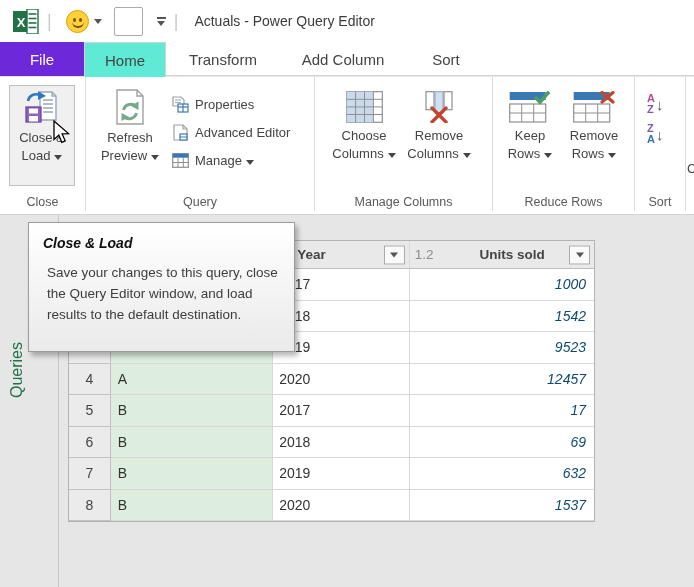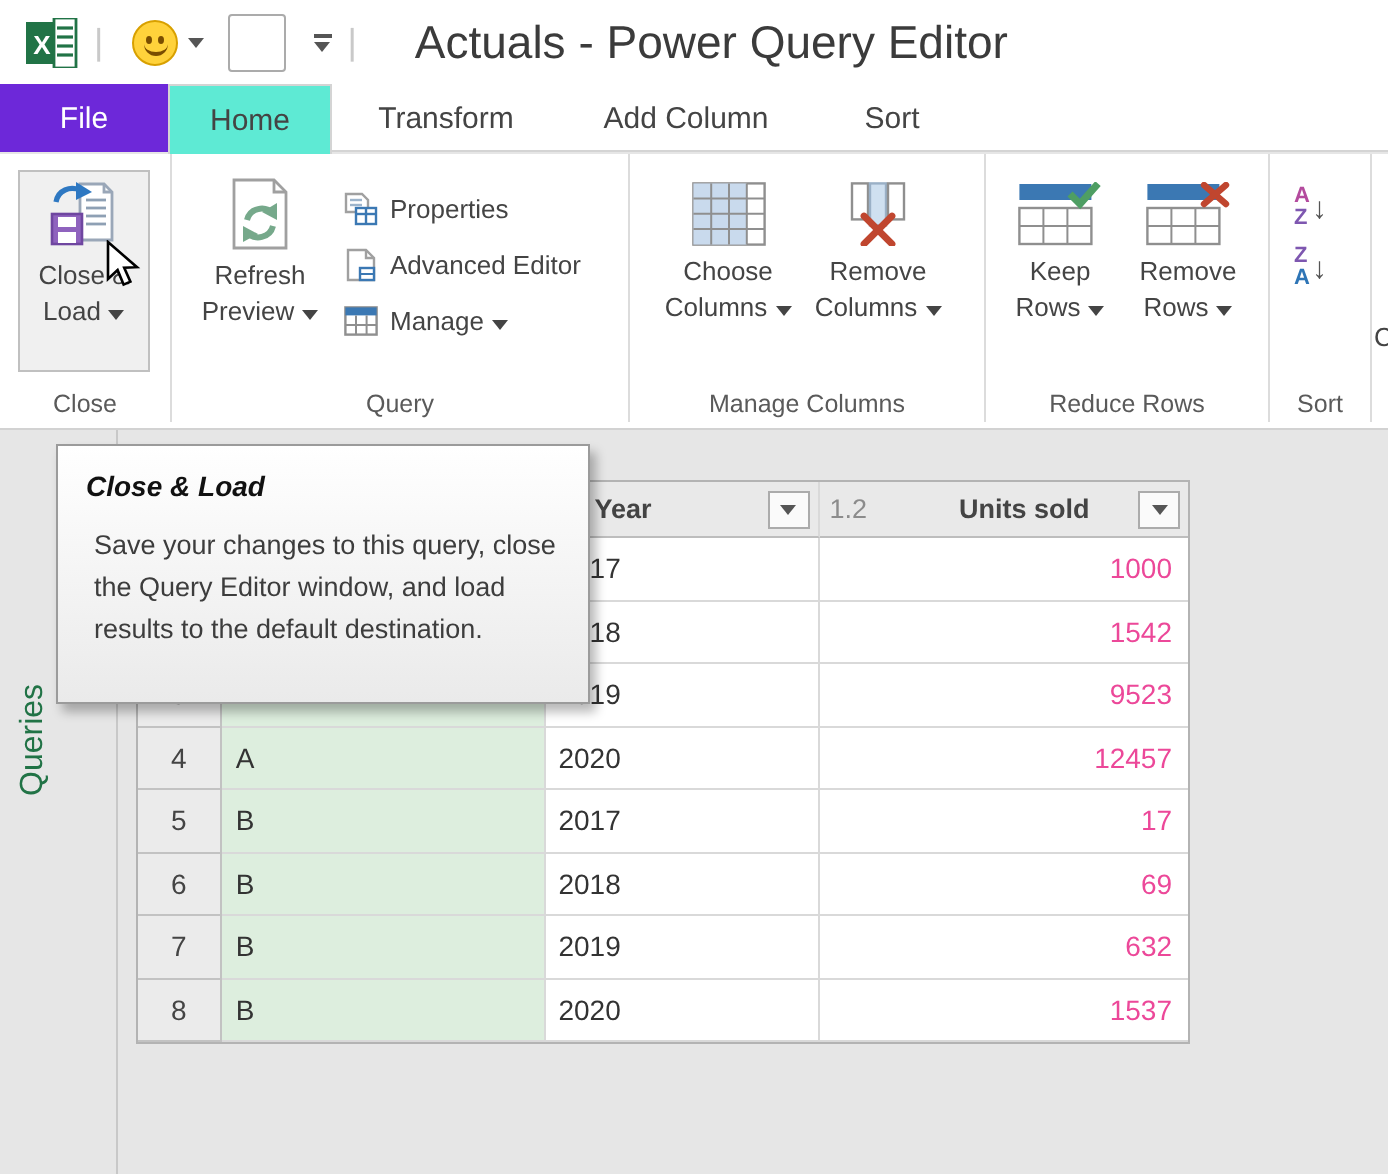--- a/index.html
+++ b/index.html
@@ -14,21 +14,21 @@
   .smiley-wrap { display:flex; align-items:center; margin-left:6px; }
   .smiley { width:23px; height:23px; border-radius:50%; background:#ffd23b; border:1px solid #d8a000; position:relative; }
   .smiley .eye { position:absolute; top:7px; width:3px; height:4px; border-radius:50%; background:#7a4d00; }
   .smiley .eye.l { left:6px; } .smiley .eye.r { right:6px; }
   .smiley .mouth { position:absolute; left:5px; top:11px; width:12px; height:6px; border:2px solid #7a4d00; border-top:none; border-left:none; border-right:none; border-radius:0 0 10px 10px; }
   .tri { width:0; height:0; border-left:4px solid transparent; border-right:4px solid transparent; border-top:5px solid #555; display:inline-block; }
   .smiley-wrap .tri { margin-left:5px; }
   .blank-box { width:29px; height:29px; background:#fff; border:1px solid #ababab; border-radius:2px; margin-left:12px; }
   .qat-drop { display:flex; flex-direction:column; align-items:center; margin-left:14px; }
   .qat-drop .bar { width:9px; height:2px; background:#555; margin-bottom:2px; }
-  .tb-title { font-size:23px; color:#3b3b3b; margin-left:21px; white-space:nowrap; }
+  .tb-title { font-size:14px; color:#3b3b3b; margin-left:8px; white-space:nowrap; }
 
   
   .tabstrip { position:absolute; left:0; top:42px; width:694px; height:34px; background:#fff; border-bottom:1px solid #d4d4d4; display:flex; }
   .tab { height:34px; display:flex; align-items:center; justify-content:center; font-size:15px; color:#444; cursor:default; }
   .tab-file { width:84px; background:#6d28d9; color:#fff; }
   .tab-home { width:82px; background:#5eead4; border:1px solid #d4d4d4; border-bottom:none; height:35px; z-index:2; }
   .tab-transform { width:114px;text-align:center; } .tab-addcol { width:126px; } .tab-view { width:80px; }
 
   
   .ribbon { position:absolute; left:0; top:77px; width:694px; height:138px; background:#fff; border-bottom:1px solid #d2d2d2; }
@@ -65,21 +65,21 @@
   .th { background:#e9e9e9; border-bottom:1px solid #bdbdbd; font-weight:bold; font-size:13.5px; color:#444; position:relative; }
   .th.c0 { background:#ebebeb; }
   .th .cname { margin-left:6px; }
   .th .typeic { margin-left:5px; color:#8c8c8c; font-weight:normal; font-size:13.5px; }
   .th .typeic + .cname { margin-left:6px; }
   .type-frag { position:absolute; left:4px; top:8px; width:3px; height:11px; background:#9a9a9a; }
   .filterbtn { position:absolute; right:4px; top:50%; transform:translateY(-50%); width:21px; height:19px; background:#fafafa; border:1px solid #ababab; display:flex; align-items:center; justify-content:center; }
   .td.num { background:#ebebeb; border-right:1px solid #c2c2c2; border-bottom:1px solid #c2c2c2; justify-content:center; font-size:14px; color:#444; }
   .td.product { background:#ddeede; font-size:14px; color:#333; padding-left:7px; }
   .td.year { font-size:14px; color:#333; padding-left:6px; }
-  .td.units { font-size:14px; color:#ec4899; justify-content:flex-end; padding-right:8px; }
+  .td.units { font-size:14px; color:#0c4a6e; font-style:italic; justify-content:flex-end; padding-right:8px; }
 
   
   .tooltip { position:absolute; left:28px; top:7px; width:267px; height:130px; background:linear-gradient(#ffffff,#eaeaea); border:1px solid #9b9b9b; box-shadow:3px 4px 5px rgba(0,0,0,0.28); z-index:30; padding:12px 14px; }
   .tooltip .tt-title { font-size:14px; font-weight:bold; color:#111;font-style:italic; }
   .tooltip .tt-body { margin-top:12px; margin-left:4px; width:240px; font-size:13.5px; color:#3d3d3d; line-height:1.55; }
 
   .cursor { position:absolute; left:52px; top:120px; z-index:50; }
 </style>
 </head>
 <body>

